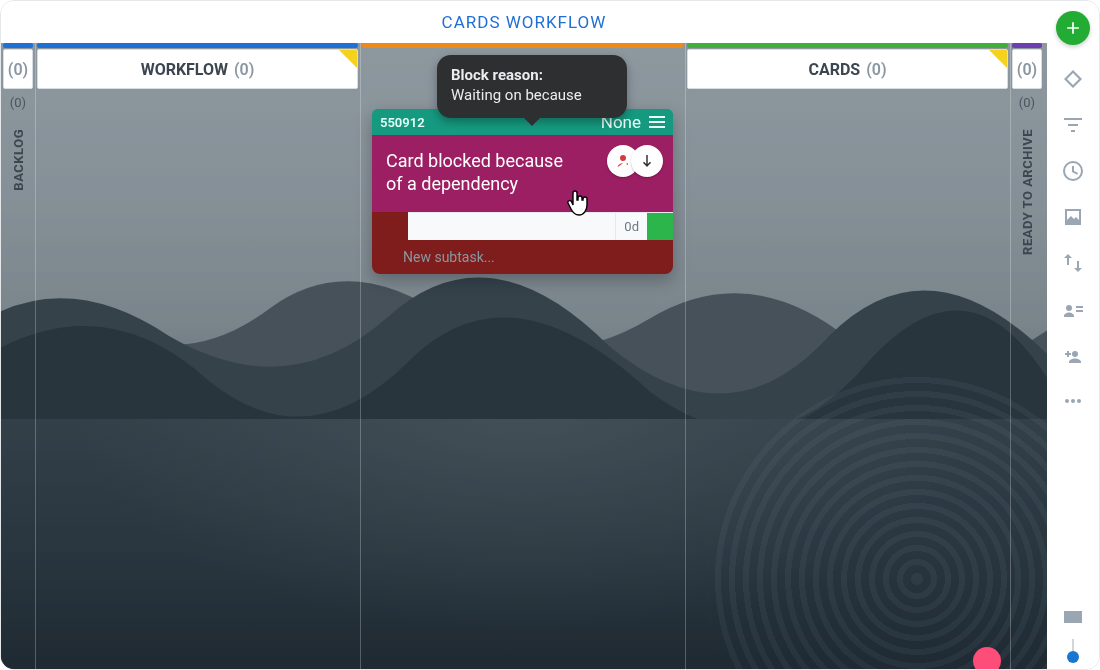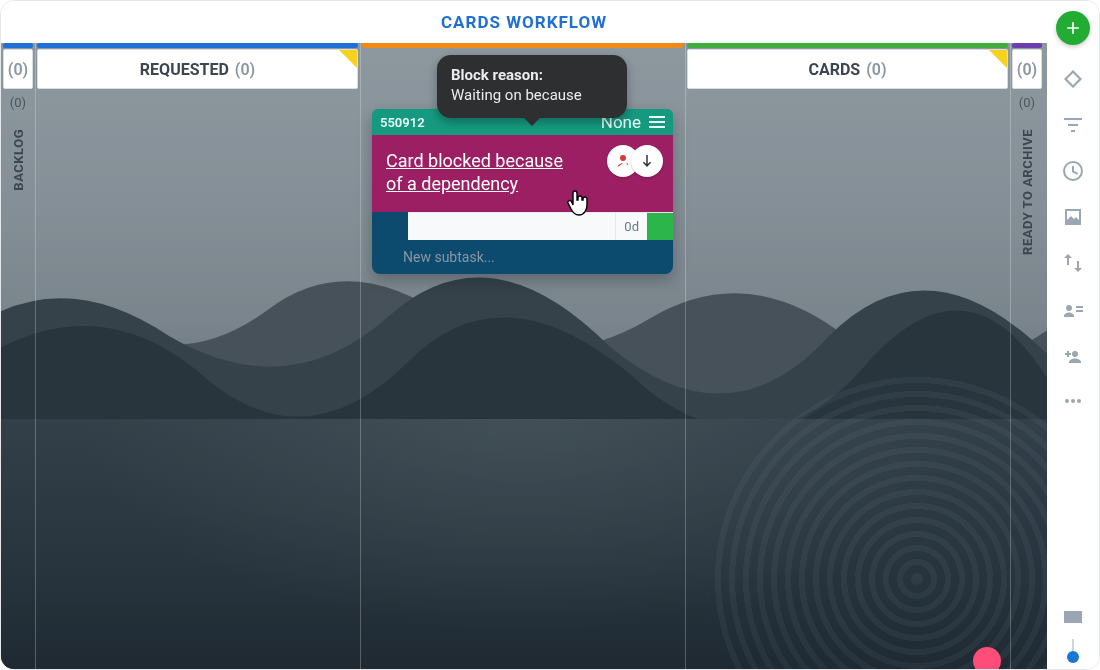--- a/index.html
+++ b/index.html
@@ -12,21 +12,21 @@
   .rtoolbar .add svg { fill: #fff; }
   .rtoolbar .icon { width: 24px; height: 24px; display: flex; align-items: center; justify-content: center; cursor: pointer; }
   .rtoolbar .icon svg { fill: #9aa6b2; }
   .rtoolbar .spacer { flex: 1; }
   .rtoolbar .bottom { display:flex; flex-direction:column; align-items:center; gap:10px; padding-bottom:10px; }
   .slider-track { width: 2px; height: 20px; background: #cfd6dc; position: relative; }
   .slider-knob { position: absolute; bottom: -4px; left: -5px; width: 12px; height: 12px; border-radius: 50%; background: #1976d2; }
 
   
   .titlebar { position: absolute; top: 0; left: 0; right: 52px; height: 42px; background: #fff; display: flex; align-items: center; justify-content: center; z-index: 20; }
-  .titlebar .title { color: #1e6fd6; font-weight: 700; letter-spacing: 1px; font-size: 17px; }
+  .titlebar .title { color: #1e6fd6; font-weight: 400; letter-spacing: 1px; font-size: 17px; }
 
   
   .board { position:absolute; top:42px; left:0; right:52px; bottom:0; display:flex; overflow:hidden; }
 
   
   .scenic { position:absolute; inset:0; overflow:hidden; }
   .sky { position:absolute; inset:0; background: linear-gradient(#b9c3c9 0%, #aeb8be 25%, #9da8ae 45%, #7f8b91 60%, #5d6a71 100%); }
   .mtn { position:absolute; left:-5%; right:-5%; }
   .mtn.far { bottom:40%; height:200px; }
   .mtn.mid { bottom:34%; height:260px; }
@@ -54,29 +54,29 @@
   .colhead .corner { position:absolute; top:0; right:0; width:0; height:0; border-left:18px solid transparent; border-top:18px solid #f4d21e; }
 
   .col.collapsed .colhead { justify-content:center; }
   .col.collapsed .label-vertical { position:absolute; top:56px; left:0; right:0; display:flex; justify-content:center; }
   .col.collapsed .label-vertical span { writing-mode: vertical-rl; transform: rotate(180deg); color:#3c4650; font-weight:700; font-size:13px; letter-spacing:.5px; }
   .col.collapsed .colhead .cnt { margin:0; }
 
   .col.main .content { position:absolute; top:48px; left:0; right:0; bottom:0; }
 
   
-  .card { position:absolute; left:12px; right:12px; top:18px; border-radius:8px; background:#0c4a6e; box-shadow: 0 6px 16px rgba(0,0,0,.25); overflow:visible; }
+  .card { position:absolute; left:12px; right:12px; top:18px; border-radius:8px; background:#7f1d1d; box-shadow: 0 6px 16px rgba(0,0,0,.25); overflow:visible; }
   .card-h { height:26px; background:#159a80; border-top-left-radius:6px; border-top-right-radius:6px; display:flex; align-items:center; padding:0 8px; color:#e8fff9; font-size:13px; gap:8px; }
   .card-h .cid { font-weight:600; }
   .card-h .spacer { flex:1; }
   .card-h .none { font-size:17px; }
   .card-h .menu { display:flex; flex-direction:column; gap:3px; cursor:pointer; }
   .card-h .menu i { display:block; width:16px; height:2px; background:#e8fff9; }
   .card-body { background:#9c1e63; color:#fff; padding:14px 14px 16px 14px; position:relative; }
-  .card-body .title { text-decoration: underline; font-size:18px; line-height:1.3; max-width: 190px; }
+  .card-body .title { font-size:18px; line-height:1.3; max-width: 190px; }
   .avatars { position:absolute; right:10px; top:10px; display:flex; }
   .avatars .av { width:32px; height:32px; border-radius:50%; background:#fff; display:flex; align-items:center; justify-content:center; box-shadow:0 1px 2px rgba(0,0,0,.25); margin-left:-8px; }
   .avatars .av svg { width:18px; height:18px; }
   .avatars .av.first svg { fill:#d23c3c; }
   .avatars .av.second svg { fill:#333; }
   .card-meta { height:28px; background:#f7f9fb; border-top:1px solid #e4e9ed; display:flex; align-items:center; justify-content:flex-end; padding:0 0 0 8px; font-size:13px; color:#6c7a86;margin-left:36px; }
   .card-meta .dur { padding:0 8px; border-left:1px solid #e4e9ed; height:100%; display:flex; align-items:center; }
   .card-meta .greenbox { width:26px; height:100%; background:#2bb54a; }
   .card-sub { height:34px; padding:0 10px; display:flex; align-items:center; color:#8a96a1; font-size:14px; border-bottom-left-radius:6px; border-bottom-right-radius:6px;margin-left:21px; }
 
@@ -188,21 +188,21 @@
       </div>
       <div style="position:absolute;top:52px;left:0;right:0;text-align:center;color:#4a5560;font-size:13px">(0)</div>
       <div class="label-vertical" style="top:86px">
           <span>BACKLOG</span>
         </div>
     </div>
 
     <div class="col main">
       <div class="topstripe stripe-blue"></div>
       <div class="colhead">
-        <span>REQUESTED</span>
+        <span>WORKFLOW</span>
         <span class="cnt">(0)</span>
         <div class="corner"></div>
       </div>
       <div class="content"></div>
     </div>
 
     <div class="col main">
       <div class="topstripe stripe-orange"></div>
 
       <div class="content">

